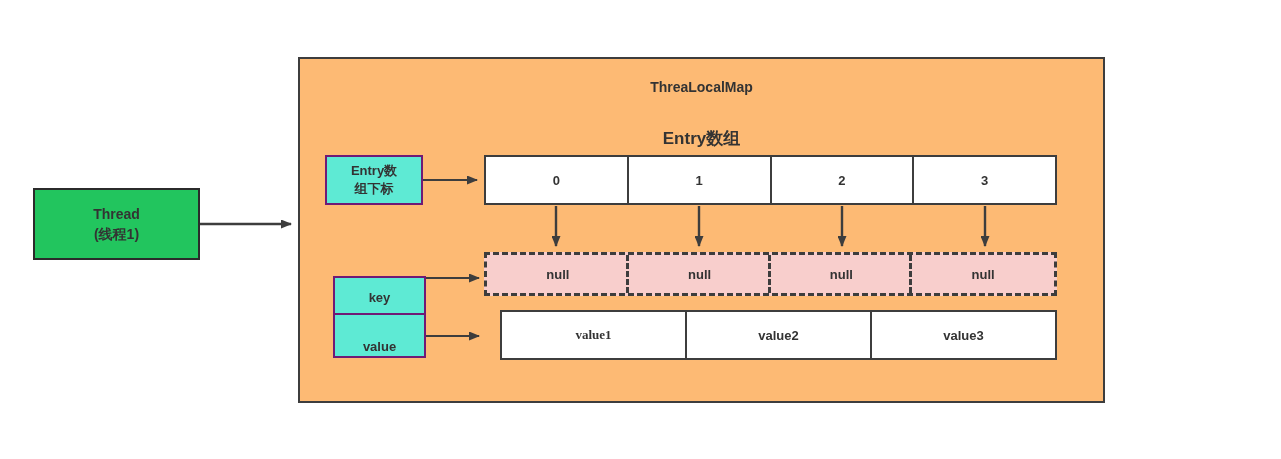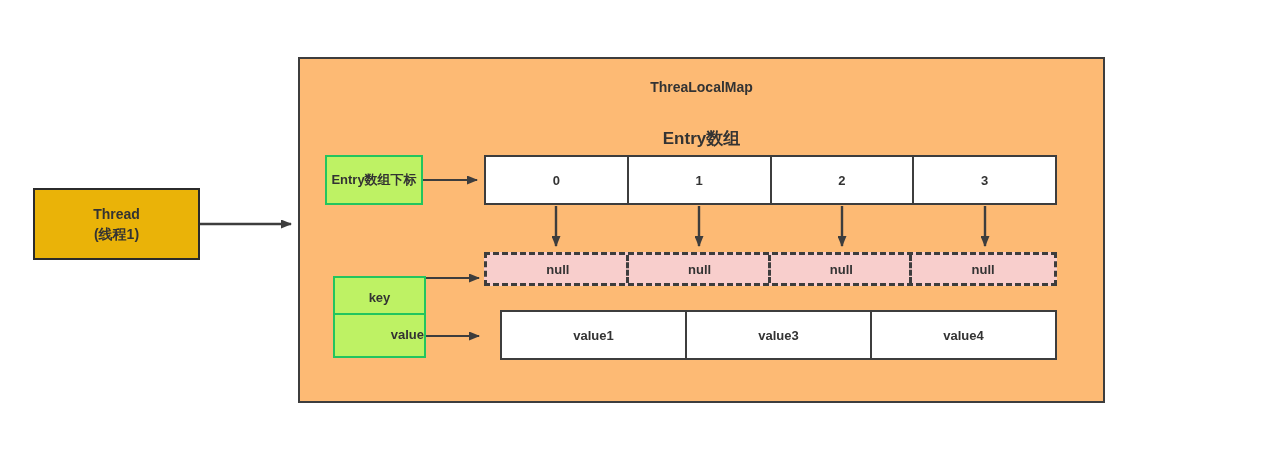--- a/index.html
+++ b/index.html
@@ -15,21 +15,21 @@
     overflow: hidden;
   }
 
   #canvas { position: absolute; inset: 0; }
 
   
   .thread-box {
     position: absolute;
     left: 33px; top: 188px;
     width: 167px; height: 72px;
-    background: #eab308;
+    background: #22c55e;
     border: 2px solid #2b2b2b;
     display: flex; flex-direction: column;
     align-items: center; justify-content: center;
     font-size: 14px; font-weight: bold;
     line-height: 1.45;
     color: #333333;
     text-align: center;
   }
   .thread-box .ln { display: block; }
 
@@ -52,23 +52,23 @@
     position: absolute;
     left: 0; top: 68px; width: 100%;
     text-align: center;
     font-size: 17px; font-weight: bold;
     color: #333333;
   }
 
   
   .label-box {
     position: absolute;
-    background: #bef264;
-    border: 2px solid #22c55e;
-    display: flex; flex-direction: row;
+    background: #5eead4;
+    border: 2px solid #701a75;
+    display: flex; flex-direction: column;
     align-items: center; justify-content: center;
     font-size: 13px; font-weight: bold;
     line-height: 1.4;
     color: #333333;
     text-align: center;
   }
   .lb-index { left: 325px; top: 155px; width: 98px; height: 50px; }
   .lb-key   { left: 333px; top: 256px; width: 93px; height: 45px; margin-top: 20px; }
   .lb-value { left: 333px; top: 313px; width: 93px; height: 45px; justify-content: flex-end; }
 
@@ -88,37 +88,37 @@
 
   .row-index { top: 155px; height: 50px; }
   .row-index .cell {
     background: #ffffff;
     border: 2px solid #3d3d3d;
     margin-left: -2px;
   }
   .row-index .cell:first-child { margin-left: 0; }
 
   .row-key {
-    top: 252px; height: 34px;
+    top: 252px; height: 44px;
     background: #f8cecc;
     border: 3px dashed #3d3d3d;
   }
   .row-key .cell {
     border-left: 3px dashed #3d3d3d;
     margin-left: -3px;
   }
   .row-key .cell:first-child { border-left: none; margin-left: 0; }
 
   .row-value { top: 310px; height: 50px; }
   .row-value .cell {
     background: #ffffff;
     border: 2px solid #3d3d3d;
     margin-left: -2px;
   }
-  .row-value .cell:first-child { margin-left: 16px; }
+  .row-value .cell:first-child { margin-left: 16px; font-family: Liberation Serif, serif; }
 
   
   .cloud {
     position: absolute;
     left: 1077px; top: 212px;
     width: 158px; height: 97px;
   }
   .cloud svg { display: block; width: 100%; height: 100%; overflow: visible; }
   .cloud-label {
     position: absolute;
@@ -170,22 +170,22 @@
 
   <div class="row row-key">
     <div class="cell">null</div>
     <div class="cell">null</div>
     <div class="cell">null</div>
     <div class="cell">null</div>
   </div>
 
   <div class="row row-value">
     <div class="cell">value1</div>
+    <div class="cell">value2</div>
     <div class="cell">value3</div>
-    <div class="cell">value4</div>
   </div>
 
   <svg class="svg-layer" viewBox="0 0 1281 459" xmlns="http://www.w3.org/2000/svg">
     <defs>
       <marker id="ah" markerWidth="11" markerHeight="9" refX="10" refY="4.5" orient="auto" markerUnits="userSpaceOnUse">
         <path d="M0,0 L11,4.5 L0,9 z" fill="#3d3d3d"></path>
       </marker>
       <marker id="ahd" markerWidth="11" markerHeight="9" refX="10" refY="4.5" orient="auto" markerUnits="userSpaceOnUse">
         <path d="M0,0 L11,4.5 L0,9 z" fill="#3d3d3d"></path>
       </marker>

